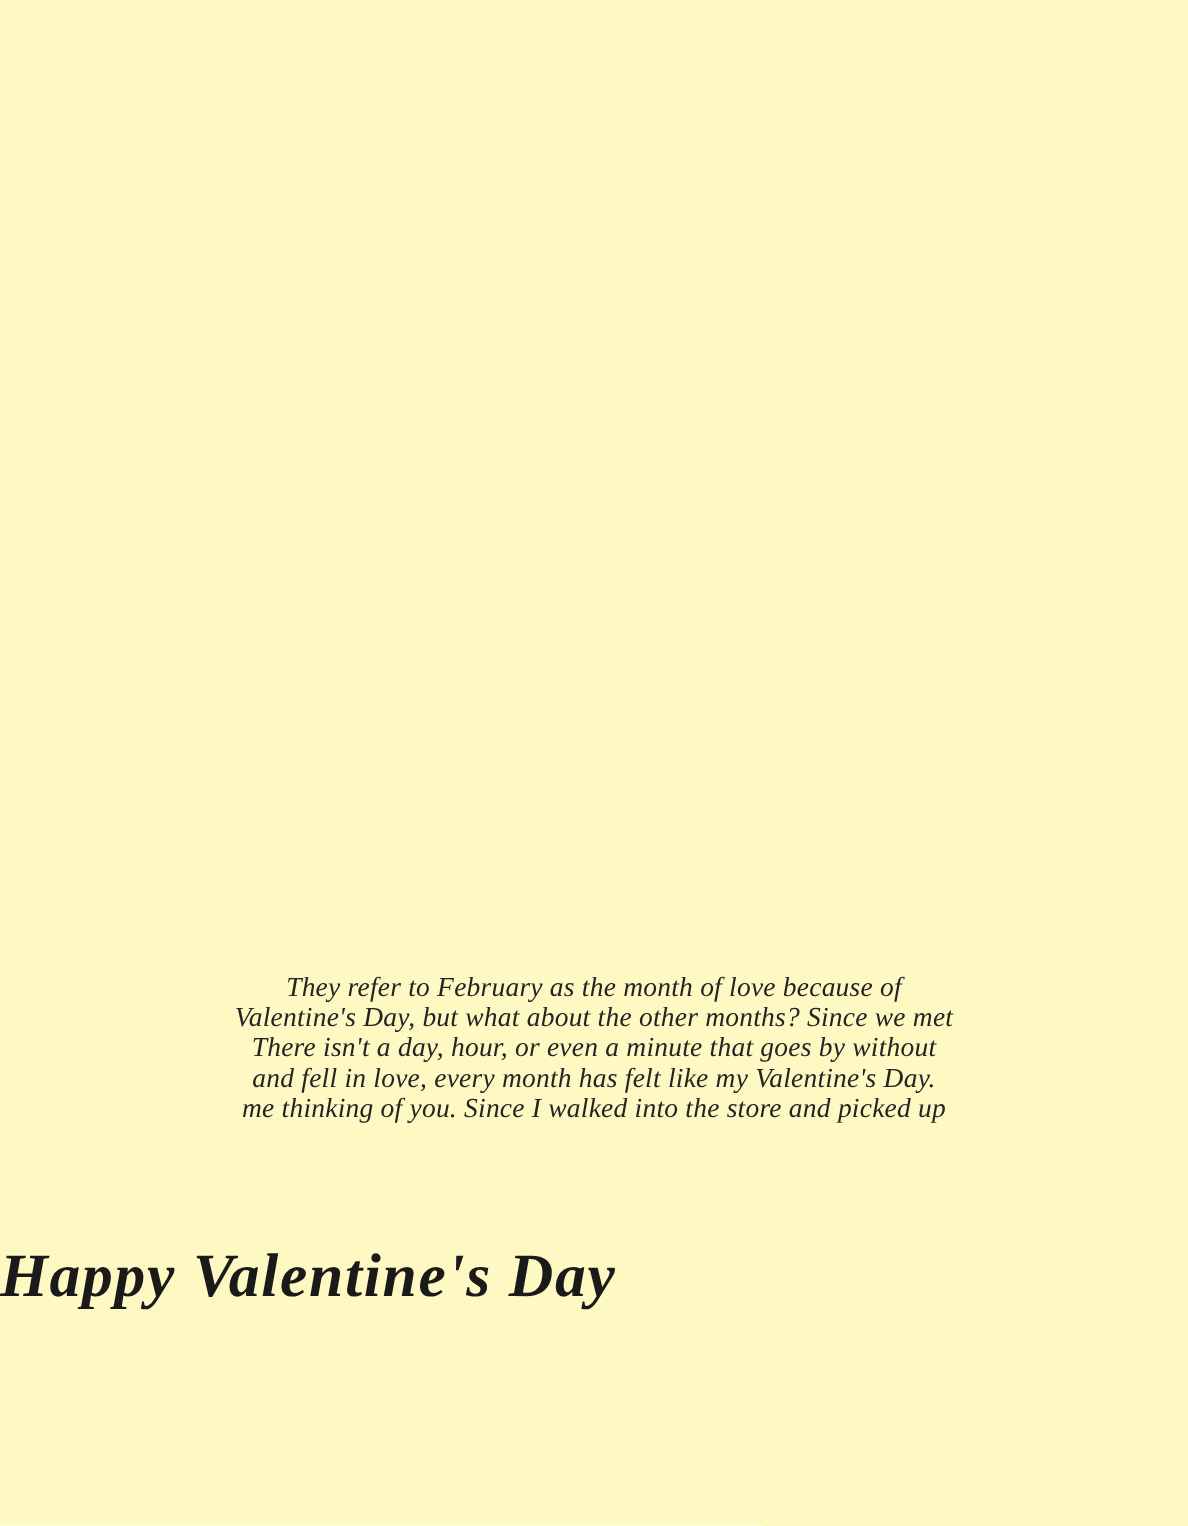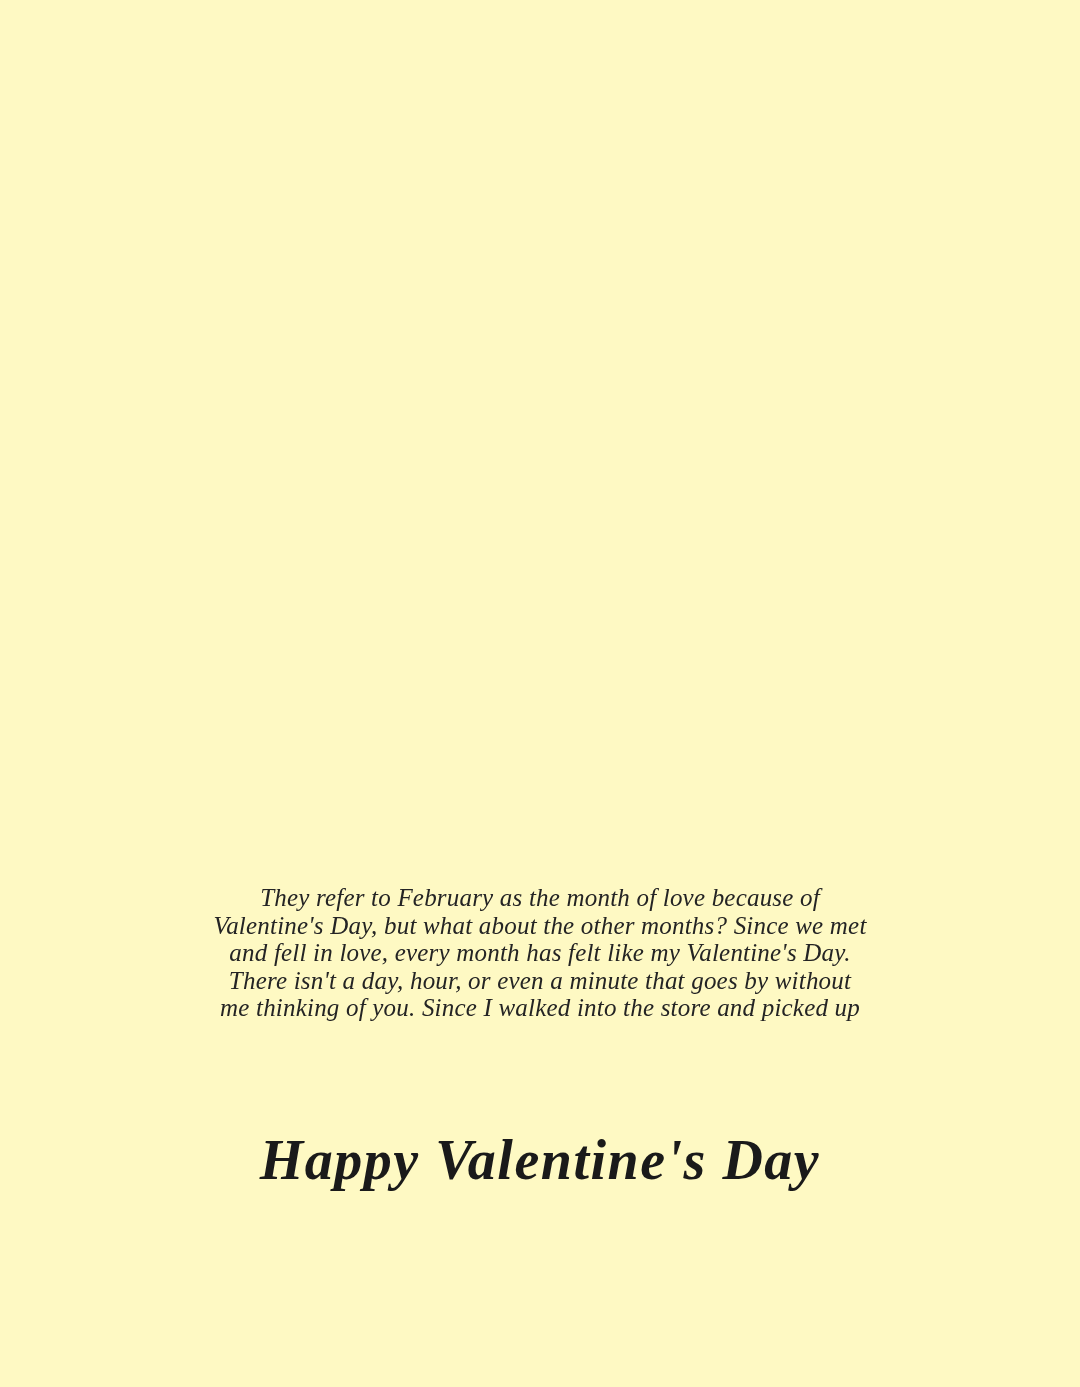--- a/index.html
+++ b/index.html
@@ -31,36 +31,36 @@
   }
   .message-line {
     white-space: nowrap;
   }
   .greeting-title {
     position: absolute;
     top: 1128px;
     left: 0;
     width: 100%;
     margin: 0;
-    text-align: center;
+    text-align: left;
     font-size: 56px;
     font-weight: bold;
     font-style: italic;
     letter-spacing: 1.5px;
     color: #1a1a1a;
   }
 </style>
 </head>
 <body>
 
 <div class="card-page">
 
   <div class="card-message">
     <div class="message-line">They refer to February as the month of love because of</div>
     <div class="message-line">Valentine's Day, but what about the other months? Since we met</div>
+    <div class="message-line">There isn't a day, hour, or even a minute that goes by without</div>
     <div class="message-line">and fell in love, every month has felt like my Valentine's Day.</div>
-    <div class="message-line">There isn't a day, hour, or even a minute that goes by without</div>
     <div class="message-line">me thinking of you. Since I walked into the store and picked up</div>
   </div>
 
   <h1 class="greeting-title">Happy Valentine's Day</h1>
 
 </div>
 
 </body></html>

